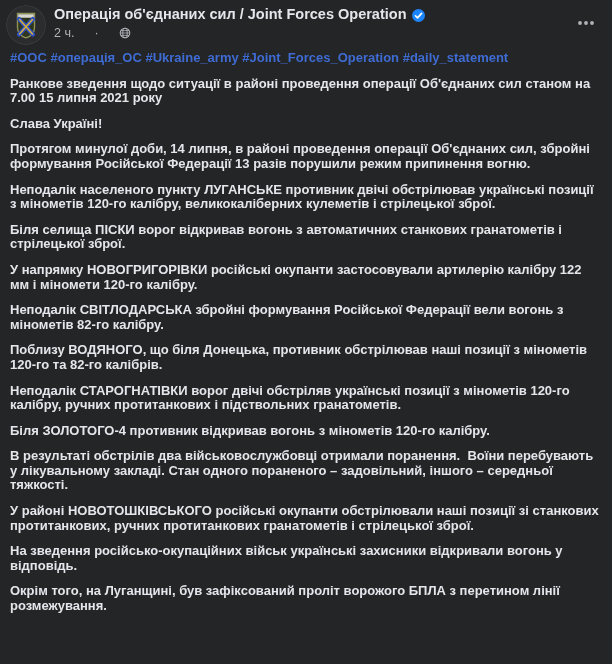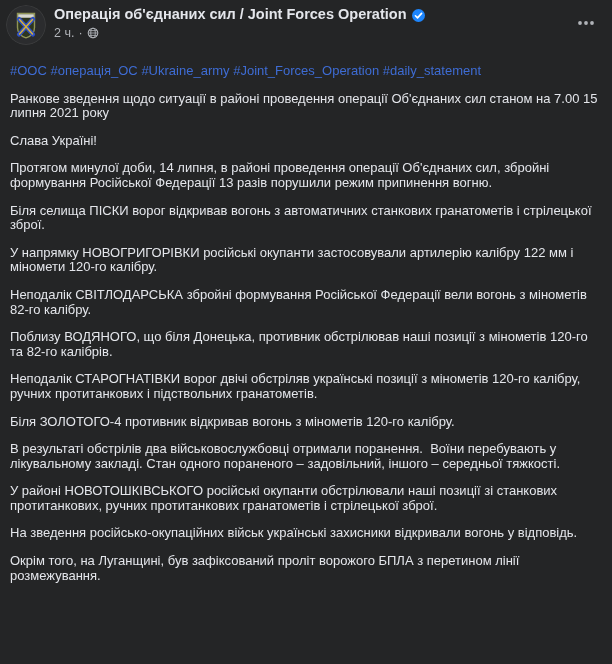--- a/index.html
+++ b/index.html
@@ -31,21 +31,21 @@
   .page-name {
     color: var(--text-primary, #e4e6eb);
     font-size: 14.5px;
     font-weight: 700;
     line-height: 19px;
     white-space: nowrap;
     cursor: pointer;
   }
   .verified-badge { display: inline-flex; margin-top: 1px; }
   .meta-row {
-    display: flex; align-items: center; gap: 4px;
+    display: flex; align-items: center; gap: 20px;
     color: var(--text-secondary, #b0b3b8);
     font-size: 12.5px;
     line-height: 16px;
     margin-top: 1px;
   }
   .timestamp { cursor: pointer; }
   .options-btn {
     flex: 0 0 auto;
     width: 32px; height: 32px;
     margin-top: 2px;
@@ -55,22 +55,23 @@
   }
 
   
   .post-body {
     padding: 2px 12px 0 10px;
     color: var(--text-primary, #e4e6eb);
     font-size: 13px;
     line-height: 14.6px;
   }
   .post-body p {
-    margin: 13px 0 11px 0;
+    margin: 0 0 11px 0;
     white-space: pre-wrap;
+    font-weight: bold;
   }
   .hashtag-line { margin: 0 0 11px 0; }
   .hashtag {
     color: var(--link-blue, #3e6cd4);
     text-decoration: none;
     cursor: pointer;
   }
 </style>
 </head>
 <body>
@@ -125,20 +126,21 @@
       </span>
     </div>
   </div>
 
   <div class="post-body">
     <p class="hashtag-line"><a class="hashtag">#ООС</a> <a class="hashtag">#операція_ОС</a> <a class="hashtag">#Ukraine_army</a> <a class="hashtag">#Joint_Forces_Operation</a> <a class="hashtag">#daily_statement</a></p>
     <div>
         <p>Ранкове зведення щодо ситуації в районі проведення операції Об'єднаних сил станом на 7.00 15 липня 2021 року</p>
         <p>Слава Україні!</p>
         <p>Протягом минулої доби, 14 липня, в районі проведення операції Об'єднаних сил, збройні формування Російської Федерації 13 разів порушили режим припинення вогню.</p>
+        <p>Неподалік населеного пункту ЛУГАНСЬКЕ противник двічі обстрілював українські позиції з мінометів 120-го калібру, великокаліберних кулеметів і стрілецької зброї.</p>
         <p>Біля селища ПІСКИ ворог відкривав вогонь з автоматичних станкових гранатометів і стрілецької зброї.</p>
         <p>У напрямку НОВОГРИГОРІВКИ російські окупанти застосовували артилерію калібру 122 мм і міномети 120-го калібру.</p>
         <p>Неподалік СВІТЛОДАРСЬКА збройні формування Російської Федерації вели вогонь з мінометів 82-го калібру.</p>
         <p>Поблизу ВОДЯНОГО, що біля Донецька, противник обстрілював наші позиції з мінометів 120-го та 82-го калібрів.</p>
         <p>Неподалік СТАРОГНАТІВКИ ворог двічі обстріляв українські позиції з мінометів 120-го калібру, ручних протитанкових і підствольних гранатометів.</p>
         <p>Біля ЗОЛОТОГО-4 противник відкривав вогонь з мінометів 120-го калібру.</p>
         <p>В результаті обстрілів два військовослужбовці отримали поранення.  Воїни перебувають у лікувальному закладі. Стан одного пораненого – задовільний, іншого – середньої тяжкості.</p>
         <p>У районі НОВОТОШКІВСЬКОГО російські окупанти обстрілювали наші позиції зі станкових протитанкових, ручних протитанкових гранатометів і стрілецької зброї.</p>
         <p>На зведення російсько-окупаційних військ українські захисники відкривали вогонь у відповідь.</p>
         <p>Окрім того, на Луганщині, був зафіксований проліт ворожого БПЛА з перетином лінії розмежування.</p>

